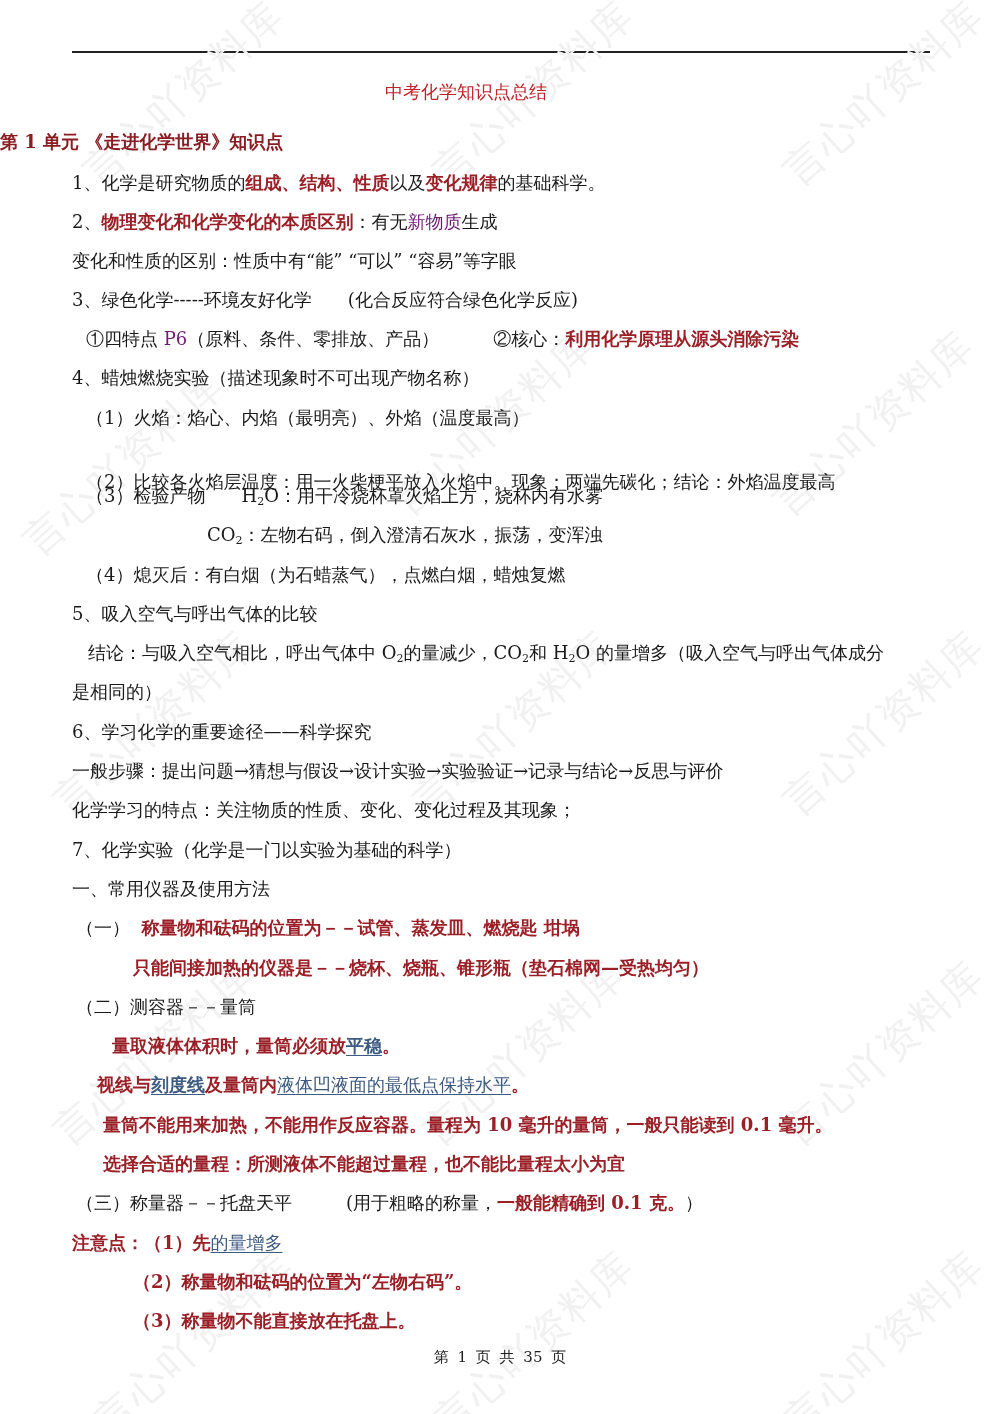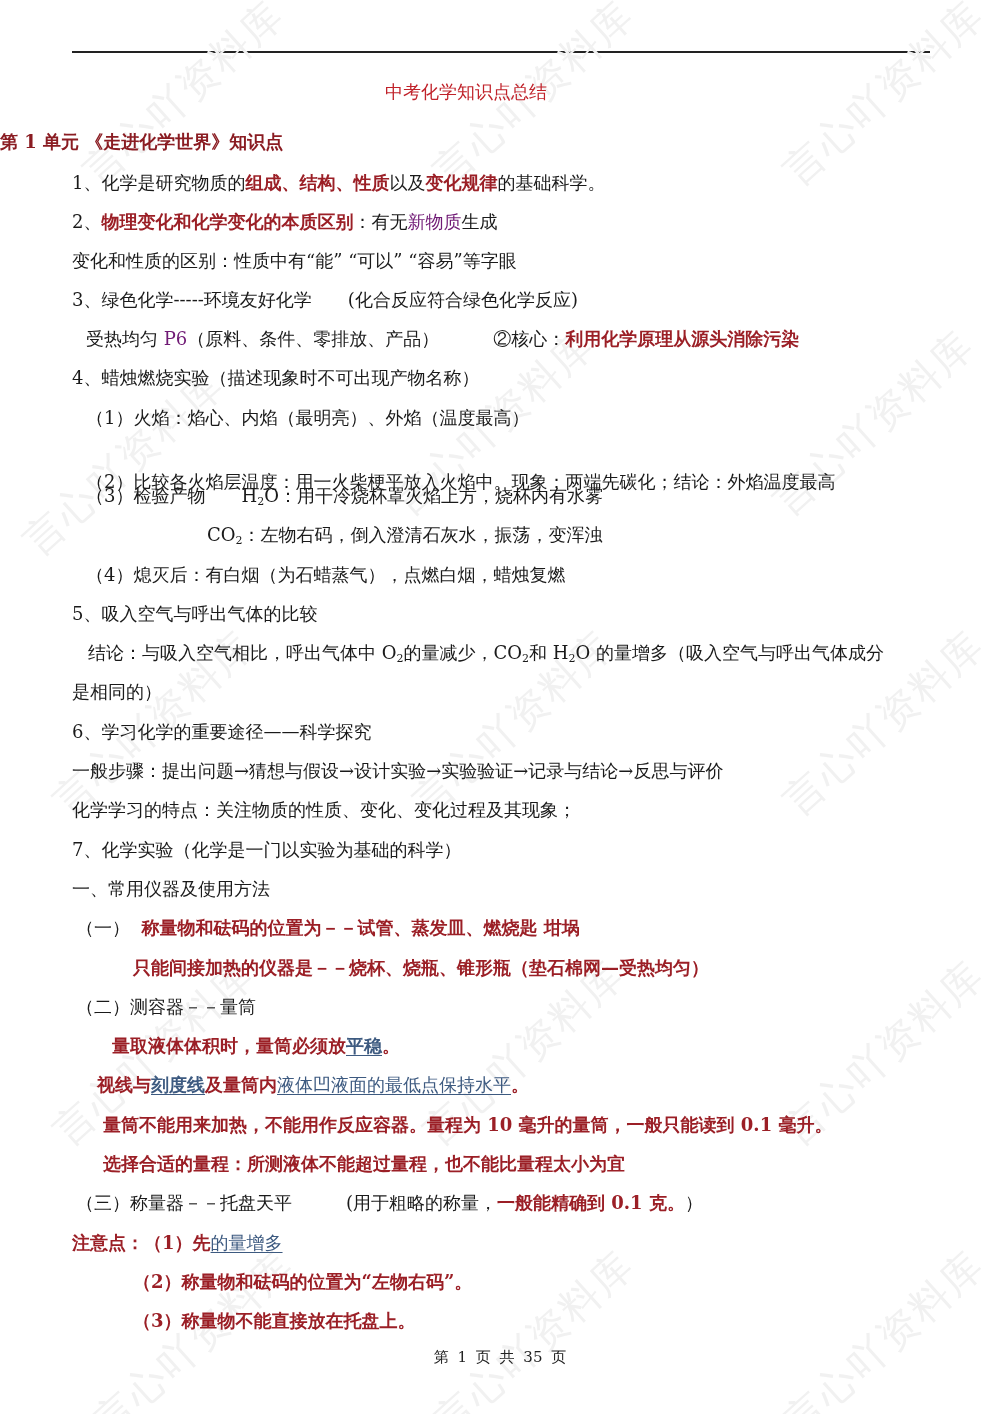--- a/index.html
+++ b/index.html
@@ -68,21 +68,21 @@
 
 <div class="line" style="left:72px;top:210px">
   <span>2、</span><span class="redb">物理变化和化学变化的本质区别</span><span>：有无</span><span class="red">新物质</span><span>生成</span>
 </div>
 
 <div class="line" style="left:72px;top:249px">变化和性质的区别：性质中有“能” “可以” “容易”等字眼</div>
 
 <div class="line" style="left:72px;top:288px">3、绿色化学-----环境友好化学　　(化合反应符合绿色化学反应)</div>
 
 <div class="line" style="left:86px;top:327px">
-  <span>受热均匀 </span><span class="red">P6</span><span>（原料、条件、零排放、产品）　　　②核心：</span><span class="redb">利用化学原理从源头消除污染</span>
+  <span>①四特点 </span><span class="red">P6</span><span>（原料、条件、零排放、产品）　　　②核心：</span><span class="redb">利用化学原理从源头消除污染</span>
 </div>
 
 <div class="line" style="left:72px;top:366px">4、蜡烛燃烧实验（描述现象时不可出现产物名称）</div>
 <div class="line" style="left:86px;top:406px">（1）火焰：焰心、内焰（最明亮）、外焰（温度最高）</div>
 <div class="line" style="left:86px;top:470px">（2）比较各火焰层温度：用一火柴梗平放入火焰中。现象：两端先碳化；结论：外焰温度最高</div>
 
 <div class="line" style="left:86px;top:484px">
   <span>（3）检验产物　　H</span><sub>2</sub><span>O：用干冷烧杯罩火焰上方，烧杯内有水雾</span>
 </div>
 

